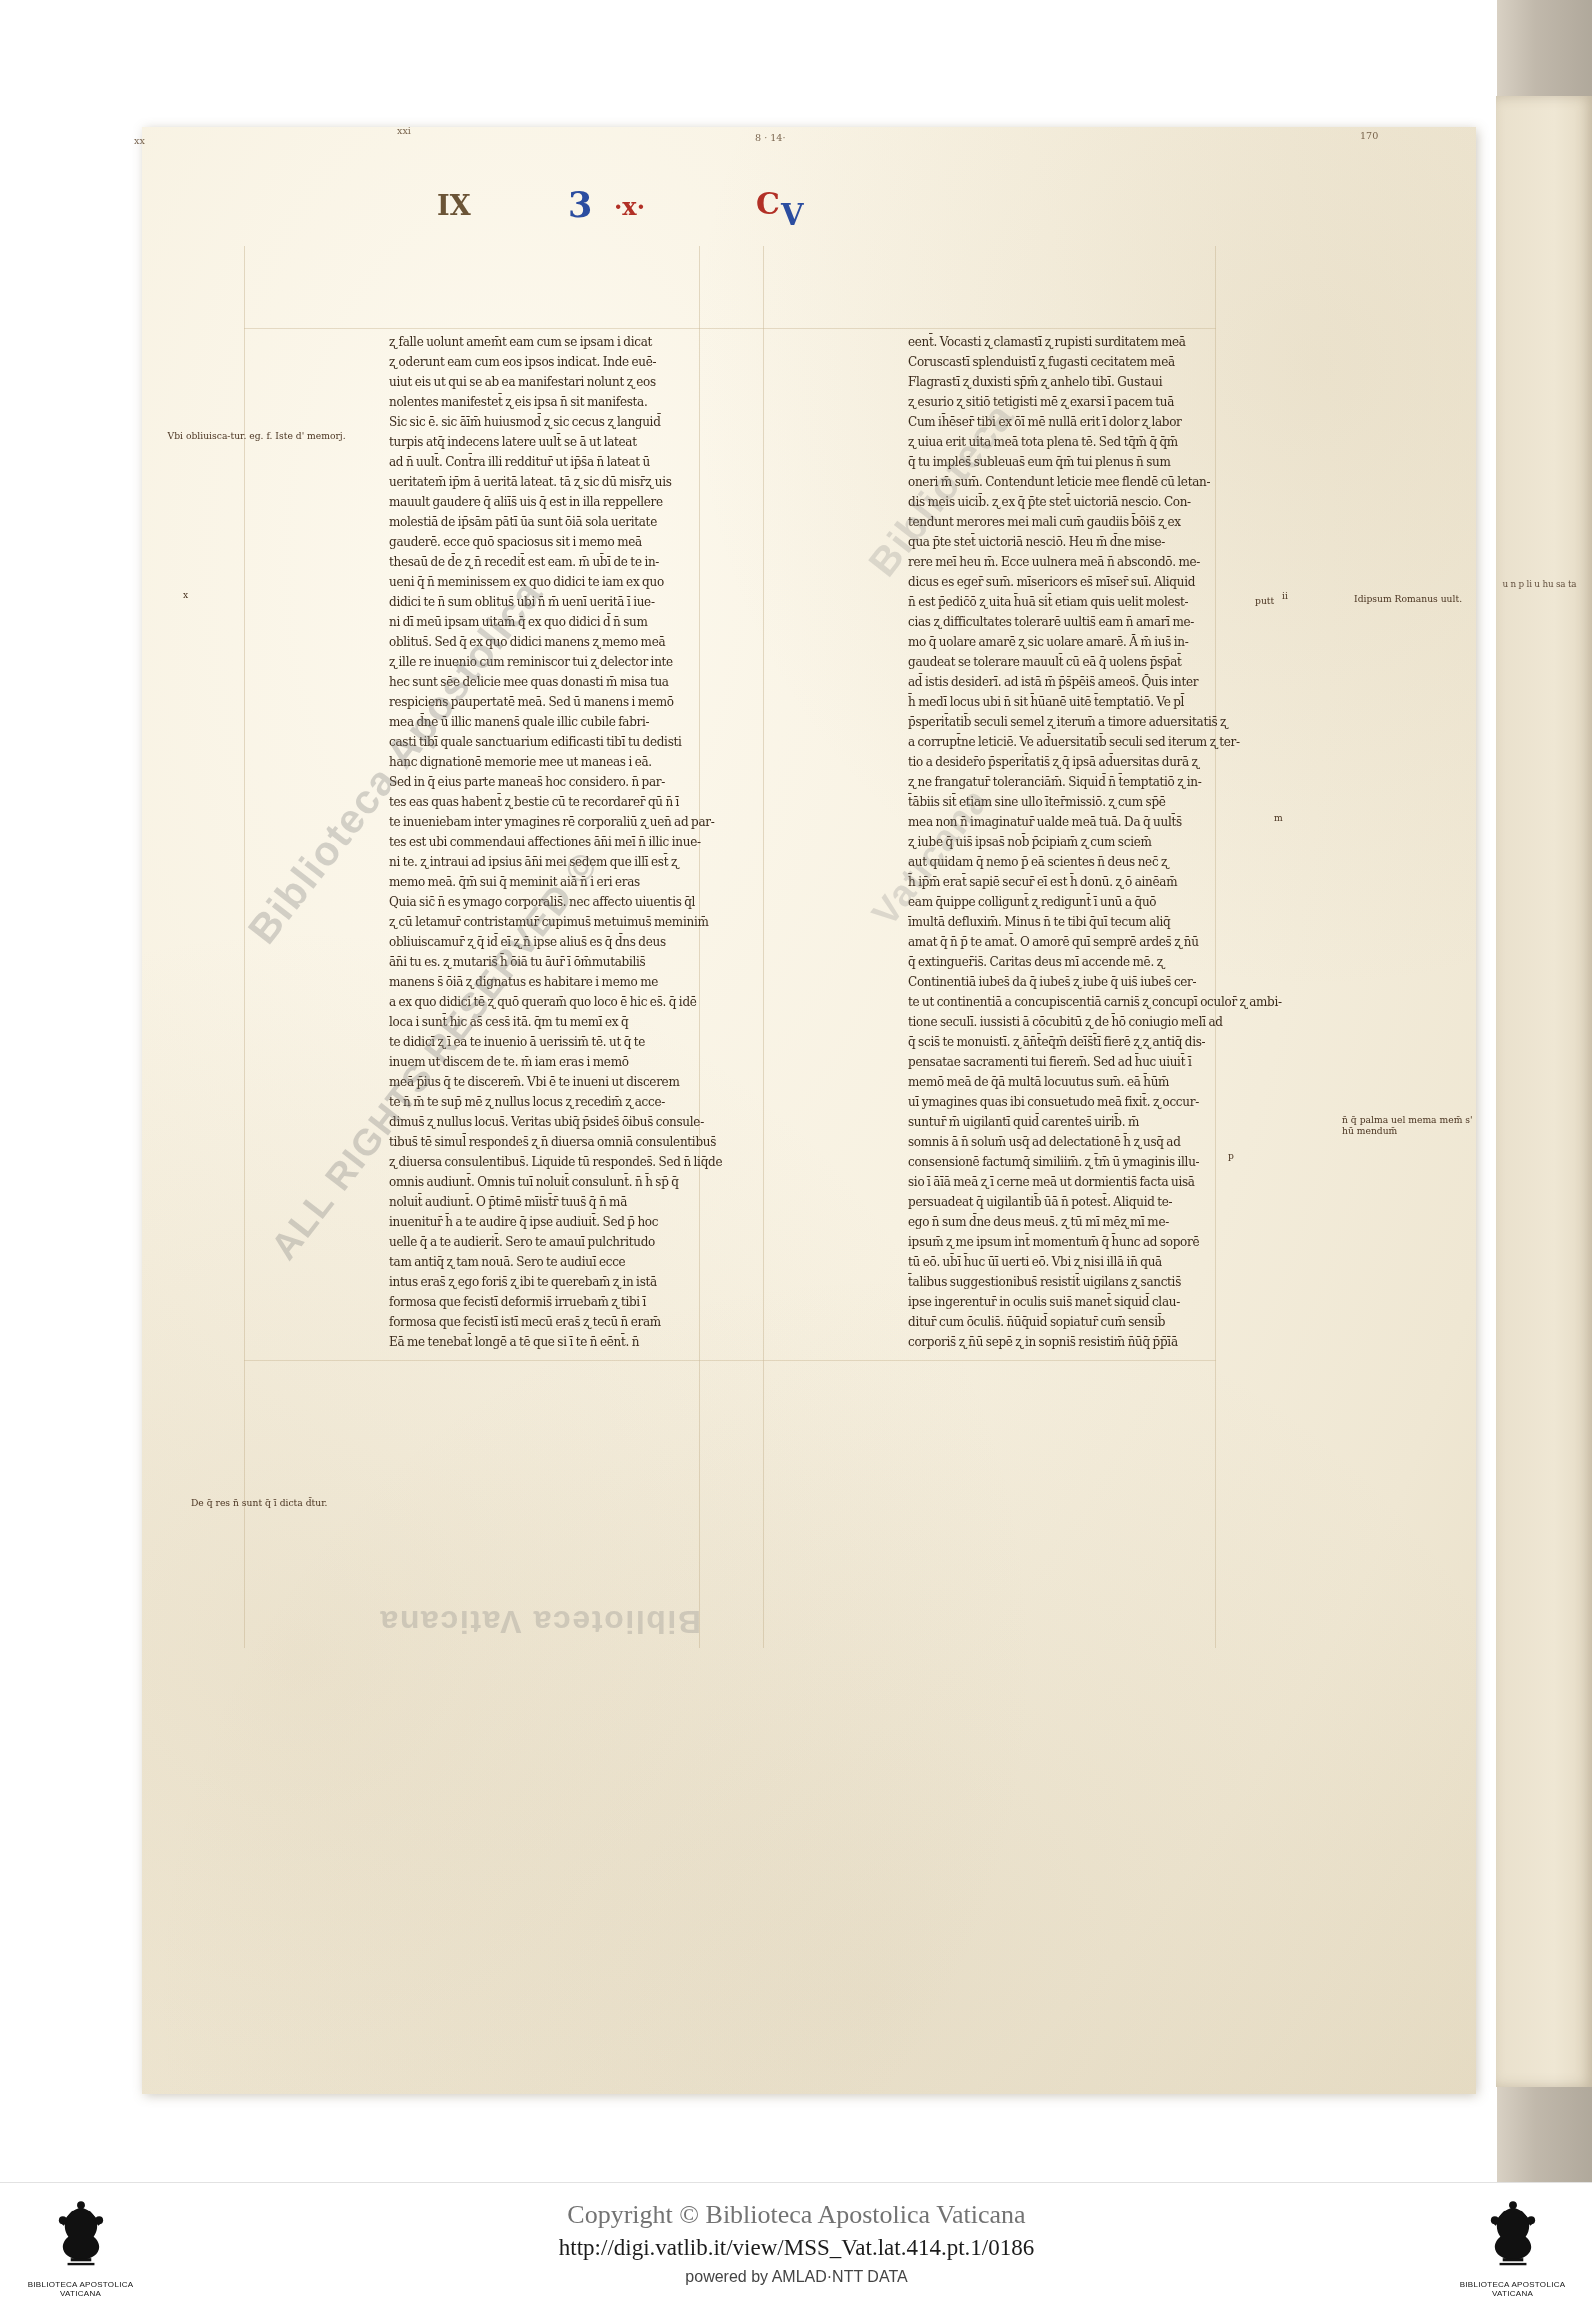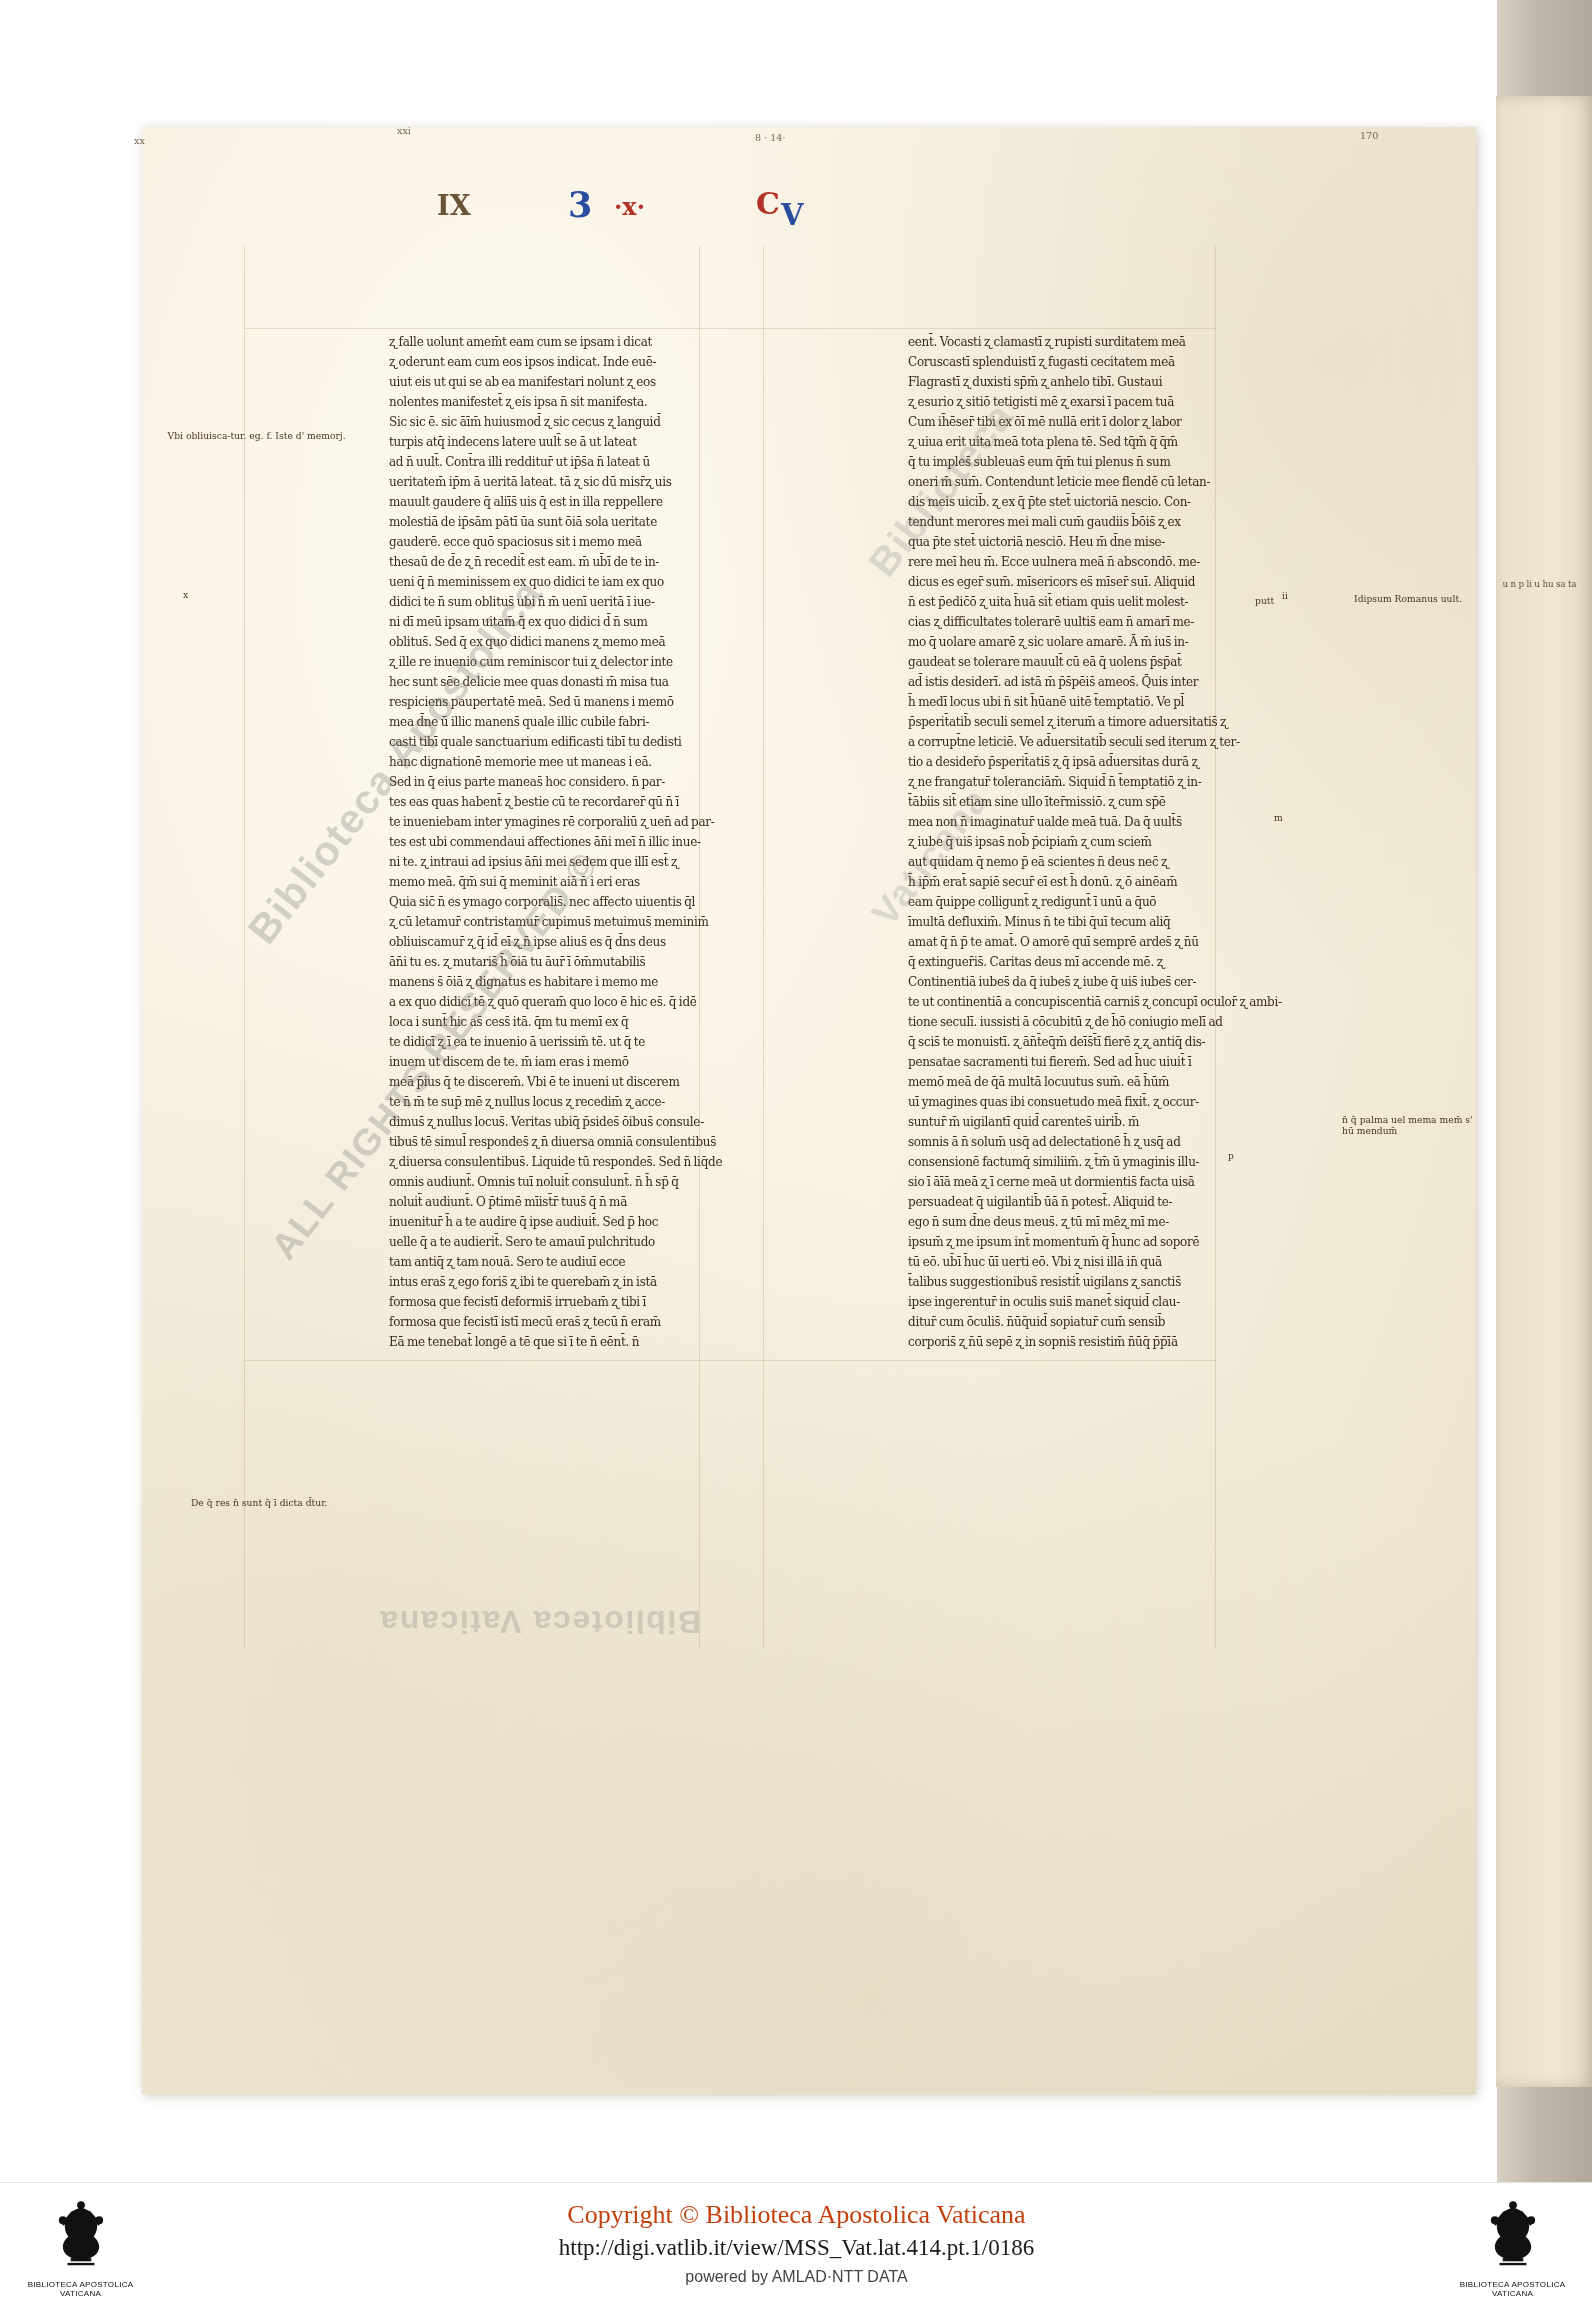--- a/index.html
+++ b/index.html
@@ -234,21 +234,21 @@
   #footer-text {
     position: absolute;
     left: 0;
     top: 14.3px;
     width: 1593px;
     text-align: center;
   }
   #footer-copyright {
     font-family: "Liberation Serif", serif;
     font-size: 26px;
-    color: #c2410c;
+    color: #737373;
     line-height: 35px;
   }
   #footer-url {
     font-family: "Liberation Serif", serif;
     font-size: 23px;
     color: #1b1b1b;
     line-height: 32px;
   }
   #footer-powered {
     font-family: "Liberation Sans", sans-serif;

